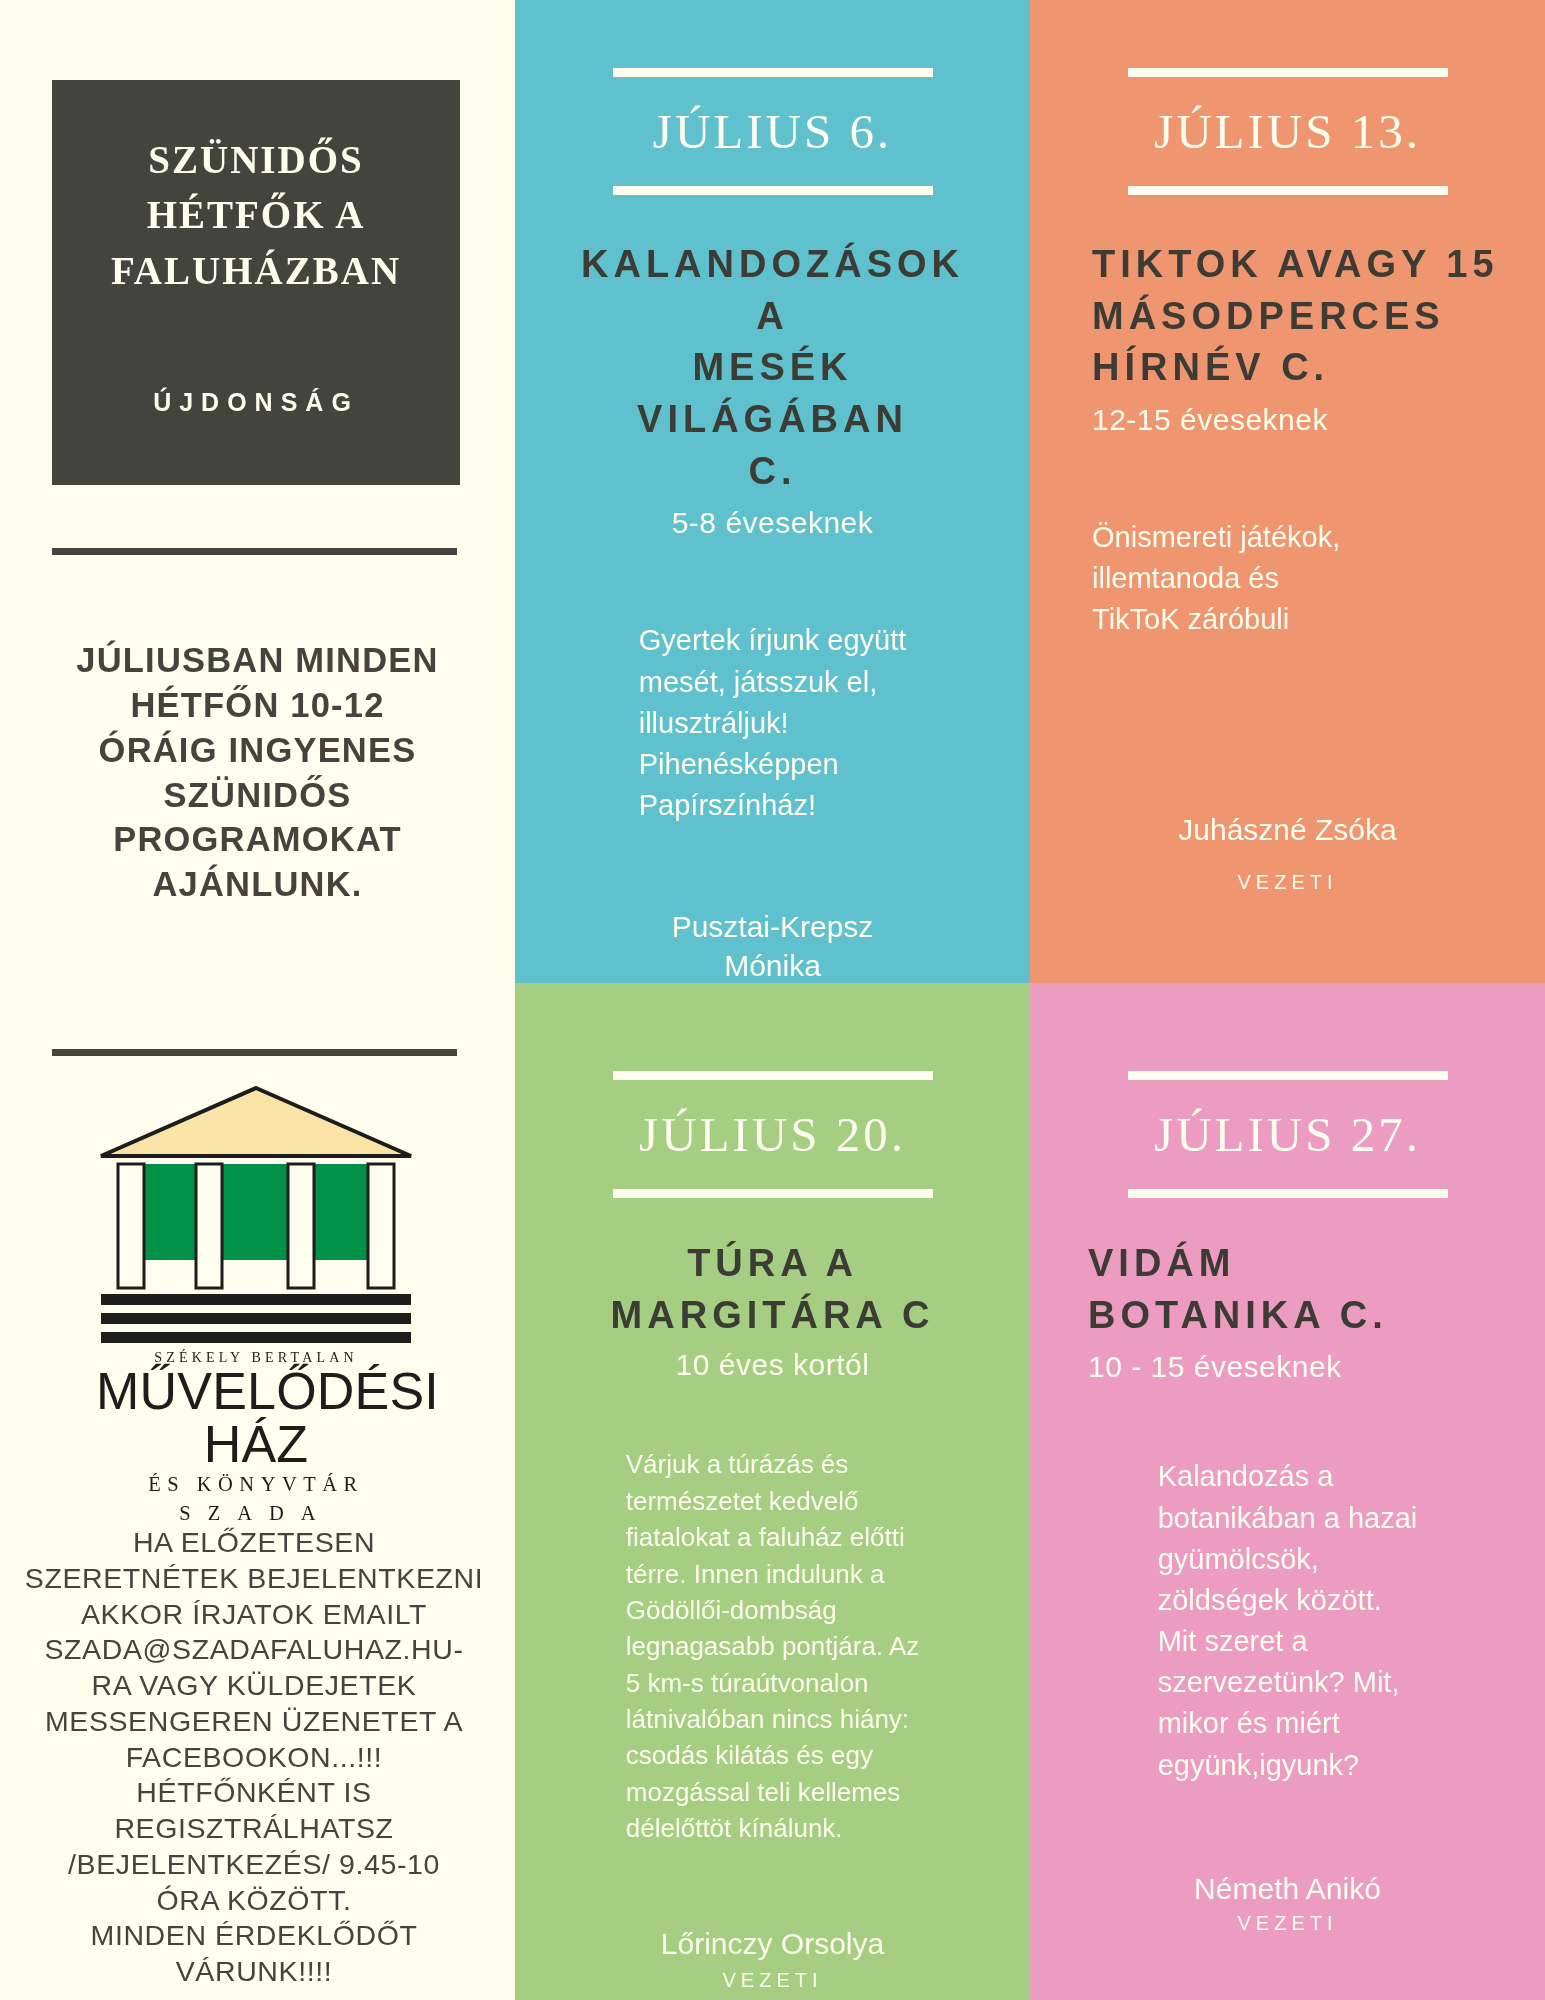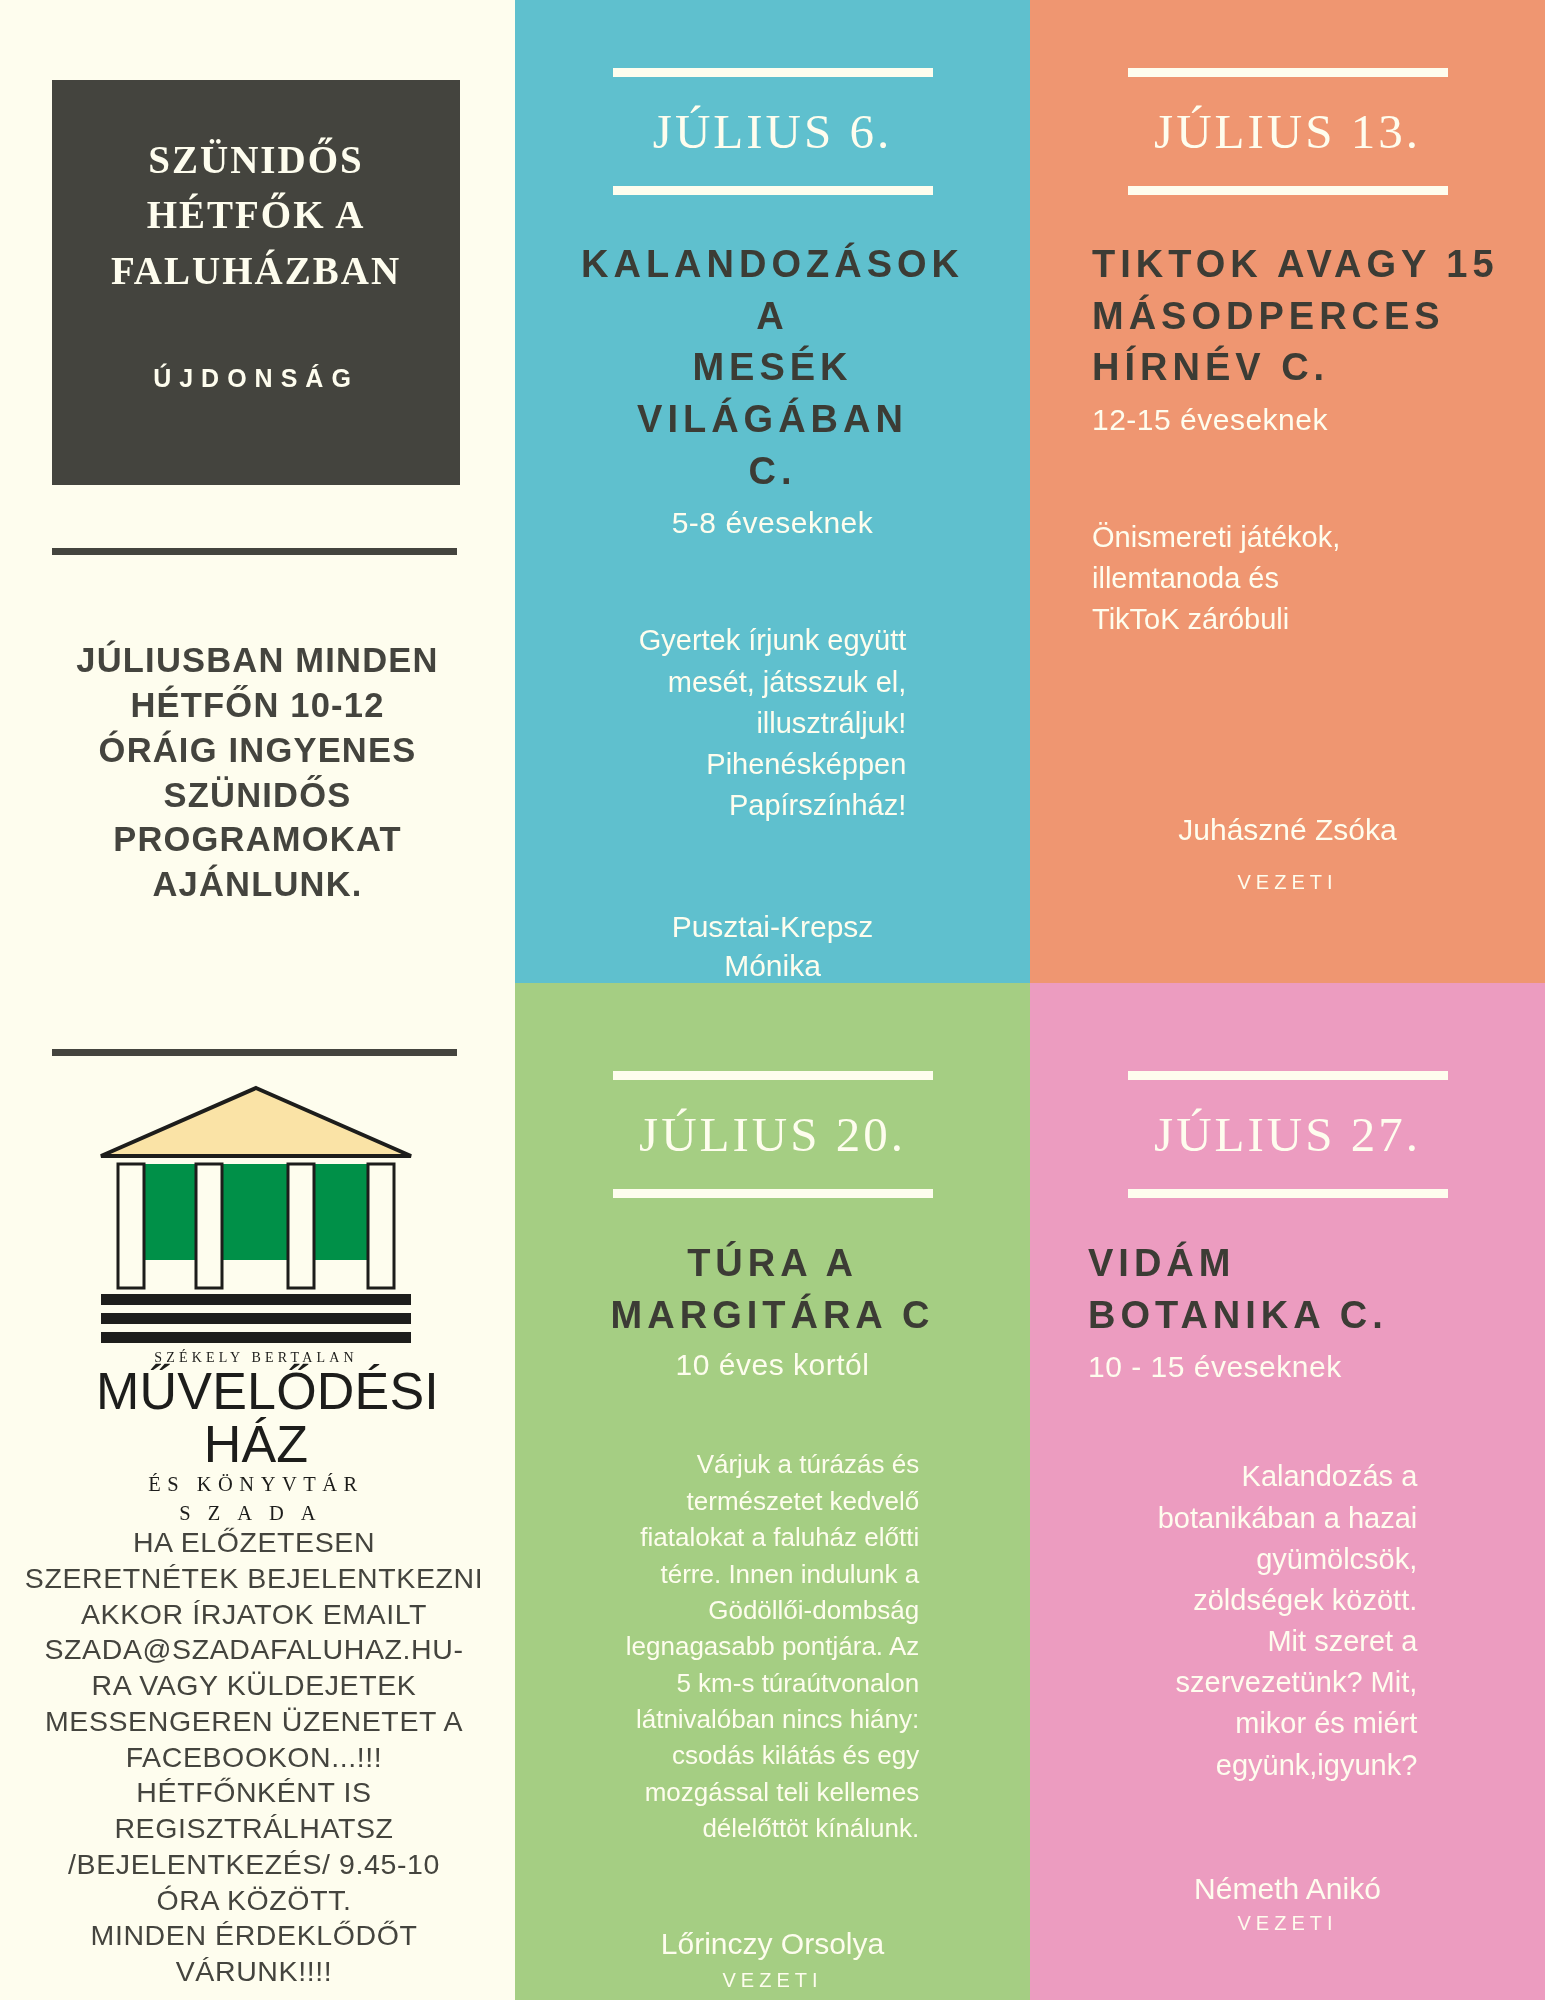--- a/index.html
+++ b/index.html
@@ -52,21 +52,21 @@
     white-space: pre-line;
     margin: 0;
   }
   .title-sub {
     color: #FEFDEE;
     font-family: "Liberation Sans", sans-serif;
     font-weight: bold;
     font-size: 25px;
     letter-spacing: 8px;
     text-align: center;
-    margin-top: 66px;
+    margin-top: 90px;
   }
 
   .rule {
     position: absolute;
     background: #44443E;
     height: 7px;
     left: 52px;
     width: 405px;
   }
   .rule-1 { top: 548px; }
@@ -185,21 +185,21 @@
     font-size: 30px;
     letter-spacing: 0.5px;
     text-align: center;
     line-height: 1.3;
   }
   .card-body {
     color: #FEFDEE;
     font-family: "Liberation Sans", sans-serif;
     font-size: 29px;
     line-height: 1.42;
-    text-align: right;
+    text-align: left;
     white-space: pre-line;
   }
   .card-body.small {
     font-size: 26px;
     line-height: 1.40;
   }
   .card-leader {
     color: #FEFDEE;
     font-family: "Liberation Sans", sans-serif;
     font-size: 30px;

